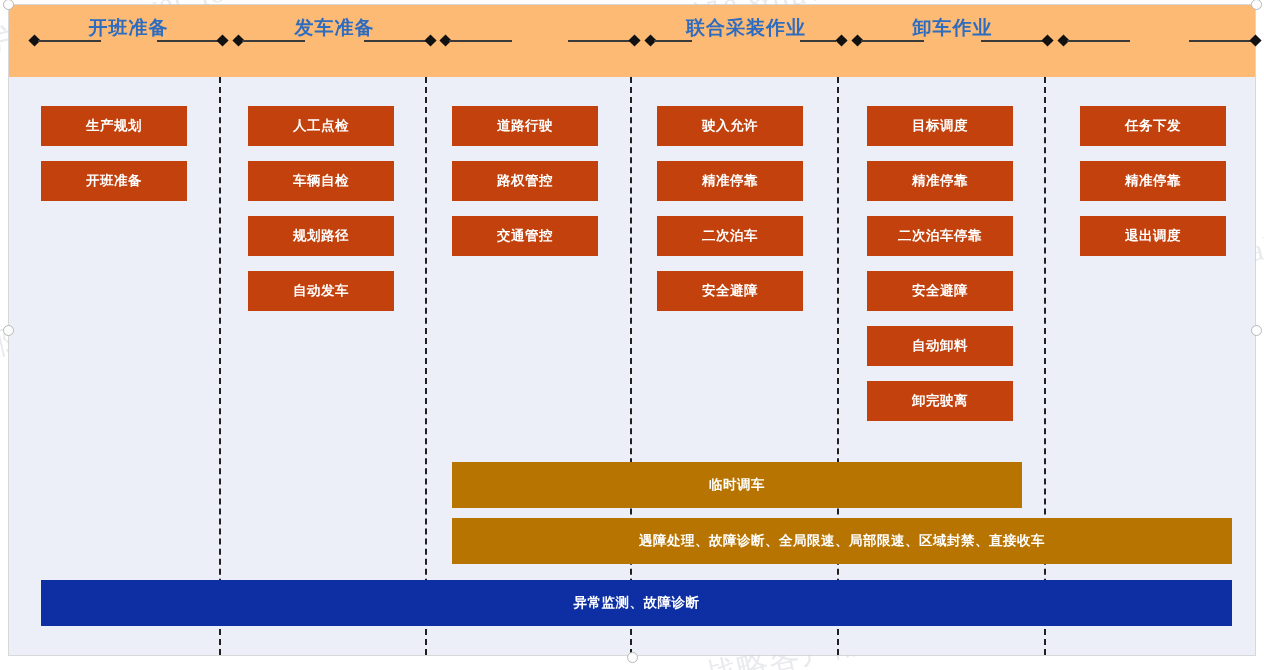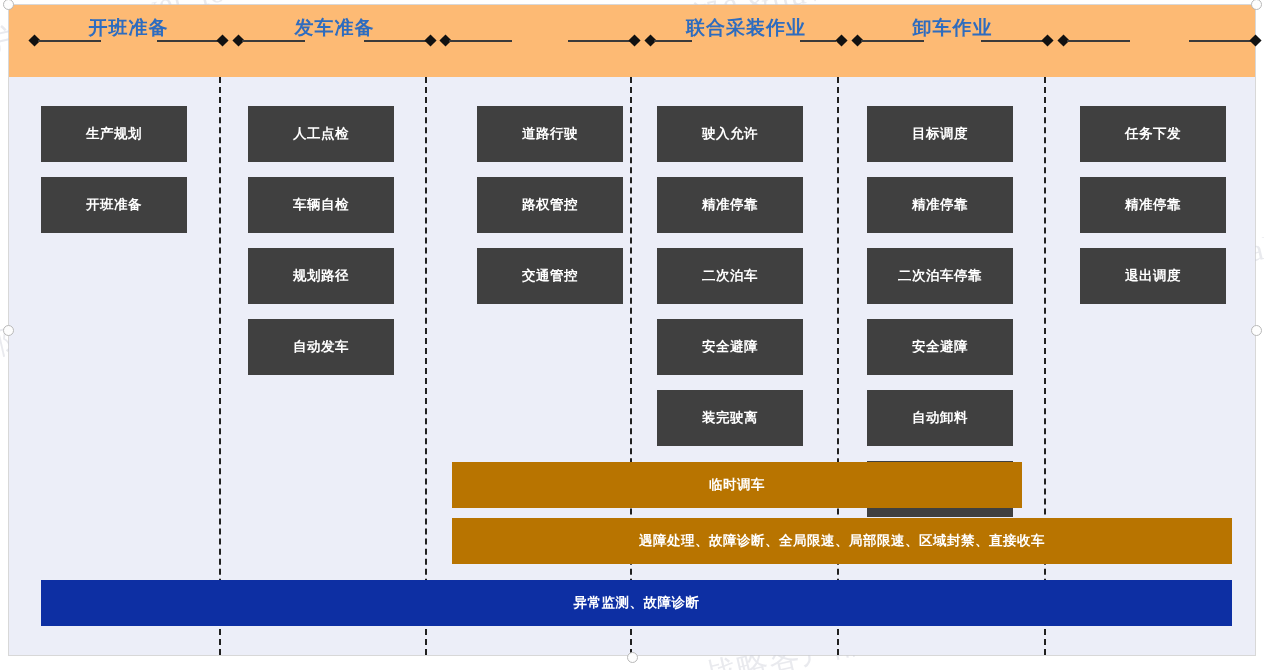--- a/index.html
+++ b/index.html
@@ -119,22 +119,22 @@
   }
 
   
   .col {
     position: absolute;
     top: 29px;
     width: 146px;
   }
   .box {
     width: 146px;
-    height: 56px;
-    background: #404040;
+    height: 40px;
+    background: #c2410c;
     color: #ffffff;
     font-size: 13.5px;
     font-weight: bold;
     display: flex;
     align-items: center;
     justify-content: center;
     letter-spacing: .5px;
     margin-bottom: 15px;
     box-sizing: border-box;
     white-space: nowrap;
@@ -251,32 +251,31 @@
       <div class="box">开班准备</div>
     </div>
 
     <div class="col" style="left:239px;">
       <div class="box">人工点检</div>
       <div class="box">车辆自检</div>
       <div class="box">规划路径</div>
       <div class="box">自动发车</div>
     </div>
 
-    <div class="col" style="left:468px;">
+    <div class="col" style="left:443px;">
       <div class="box">道路行驶</div>
       <div class="box">路权管控</div>
       <div class="box">交通管控</div>
     </div>
 
     <div class="col" style="left:648px;">
       <div class="box">驶入允许</div>
       <div class="box">精准停靠</div>
       <div class="box">二次泊车</div>
       <div class="box">安全避障</div>
-      <div class="box">装完驶离</div>
     </div>
 
     <div class="col" style="left:858px;">
       <div class="box">目标调度</div>
       <div class="box">精准停靠</div>
       <div class="box">二次泊车停靠</div>
       <div class="box">安全避障</div>
       <div class="box">自动卸料</div>
       <div class="box">卸完驶离</div>
     </div>

